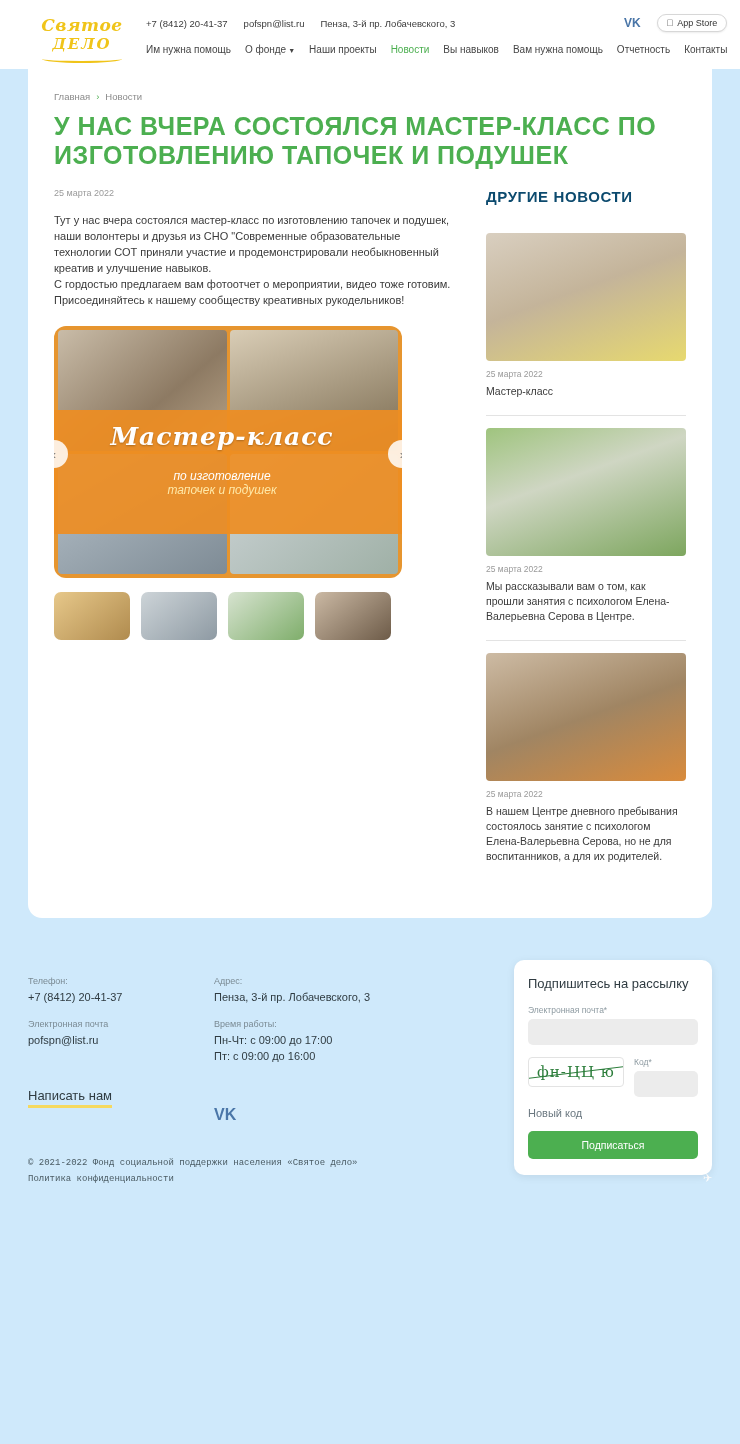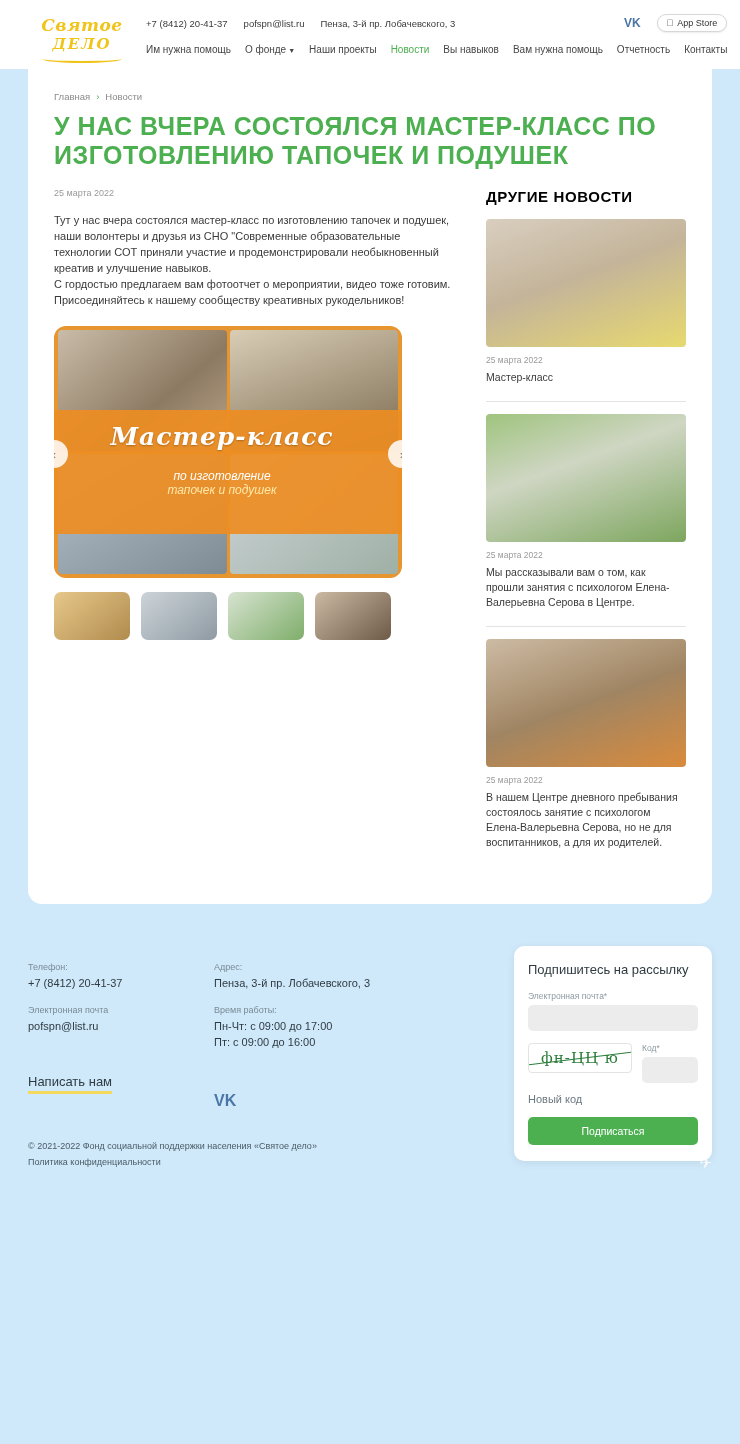--- a/index.html
+++ b/index.html
@@ -284,25 +284,25 @@
     overflow: hidden;
     cursor: pointer;
   }
   .t1 { background: linear-gradient(140deg,#e7c88a,#b08b4e); }
   .t2 { background: linear-gradient(140deg,#cdd4d8,#8e9aa3); }
   .t3 { background: linear-gradient(140deg,#d7e3d0,#7fae6b); }
   .t4 { background: linear-gradient(140deg,#cbb9a4,#6d5b48); }
 
   
   .side-title {
-    color: #000000;
+    color: #0c4a6e;
     font-size: 15px;
     font-weight: bold;
     letter-spacing: .6px;
-    margin-bottom: 14px;
+    margin-bottom: 28px;
   }
   .news-item { margin-bottom: 16px; }
   .news-thumb {
     width: 100%;
     height: 128px;
     border-radius: 4px;
     margin-bottom: 8px;
   }
   .n1 { background: linear-gradient(160deg,#d9cfc0 0%,#c4b49a 45%,#e7d96f 100%); }
   .n2 { background: linear-gradient(160deg,#9fc47e 0%,#cfd6c3 40%,#7da65e 100%); }
@@ -357,21 +357,21 @@
   .sub-input {
     width: 100%;
     height: 26px;
     border: none;
     background: #ececec;
     border-radius: 5px;
     margin-bottom: 12px;
   }
   .captcha-row { display: flex; gap: 10px; align-items: flex-start; }
   .captcha-img {
-    width: 104px; height: 30px;
+    width: 96px; height: 30px;
     background: #fff;
     border: 1px solid #e3e3e3;
     border-radius: 4px;
     font-family: "DejaVu Serif", serif;
     font-size: 15px;
     color: #2b7d3a;
     letter-spacing: 1px;
     display: flex; align-items: center; justify-content: center;
     position: relative;
     overflow: hidden;
@@ -397,24 +397,25 @@
     background: #4caf50;
     border: none;
     color: #fff;
     border-radius: 5px;
     padding: 8px 0;
     font-size: 10.5px;
     cursor: pointer;
   }
   .footer-bottom {
     display: flex;
-    align-items: center;
+    align-items: flex-end;
     padding: 16px 28px 18px 28px;
     font-size: 9px;
     color: #4a5b63;
+    font-family: Liberation Mono, monospace;
   }
   .fb-left { flex: 1; line-height: 16px; }
   .fb-right { text-align: right; }
   .tg-icon { color: #fff; font-size: 15px; margin-top: 8px; display:block; text-align:right;}
 </style>
 </head>
 <body>
 
 <div class="page">
 

